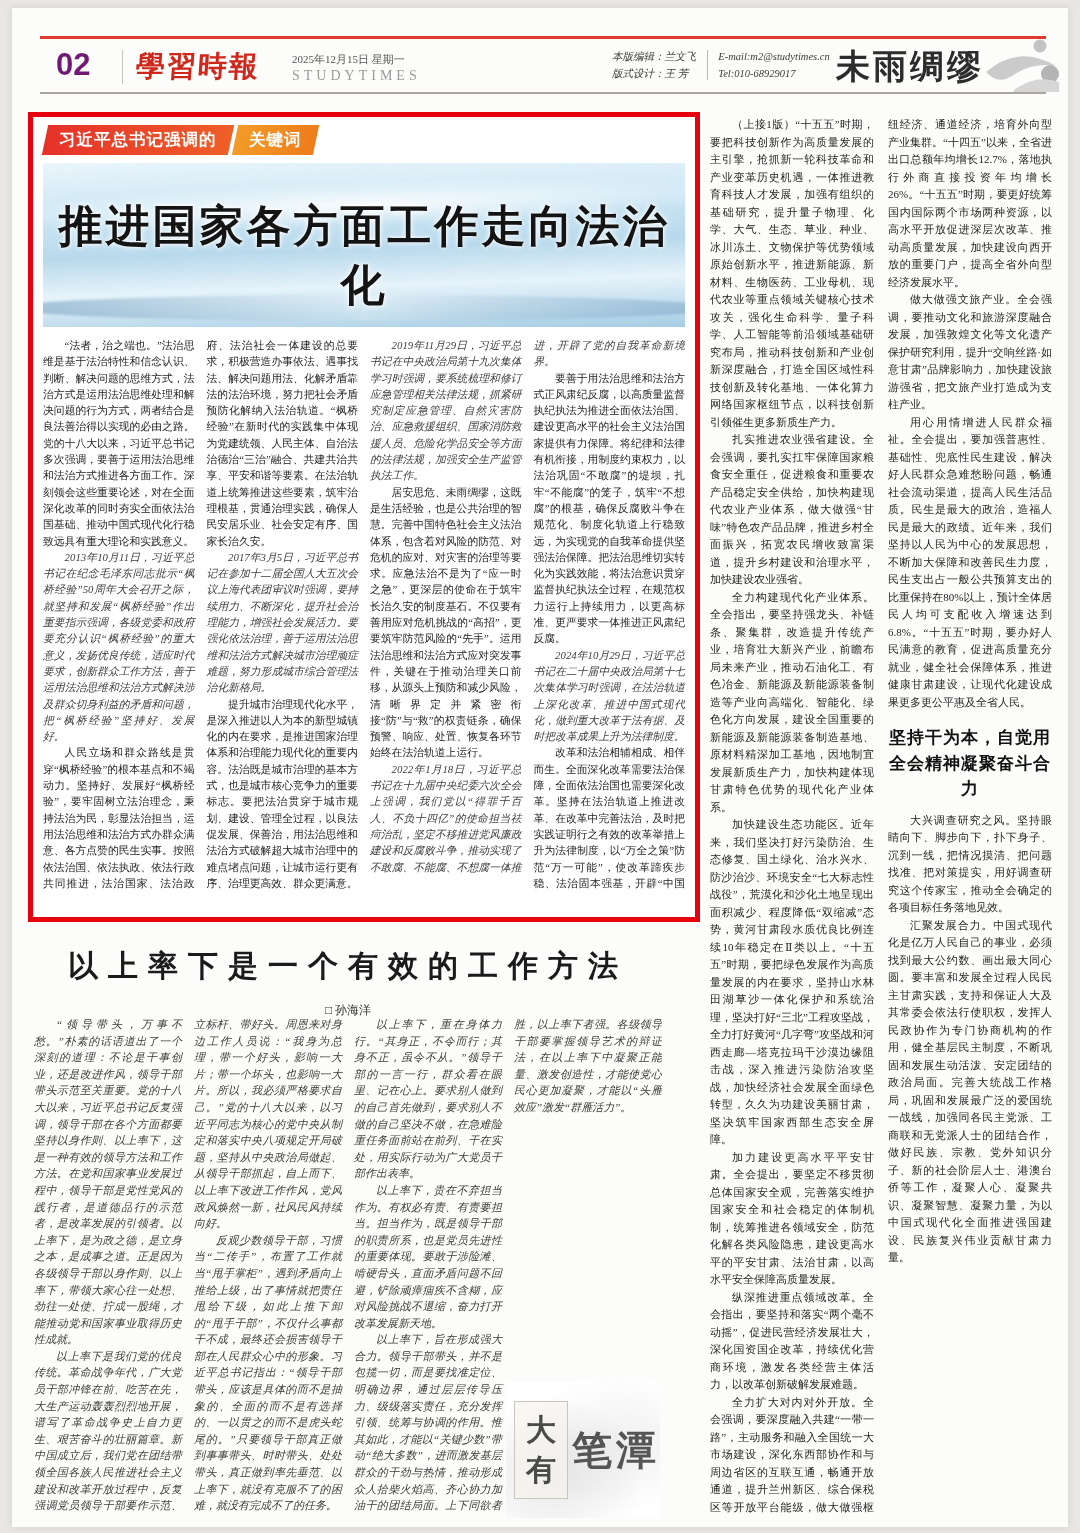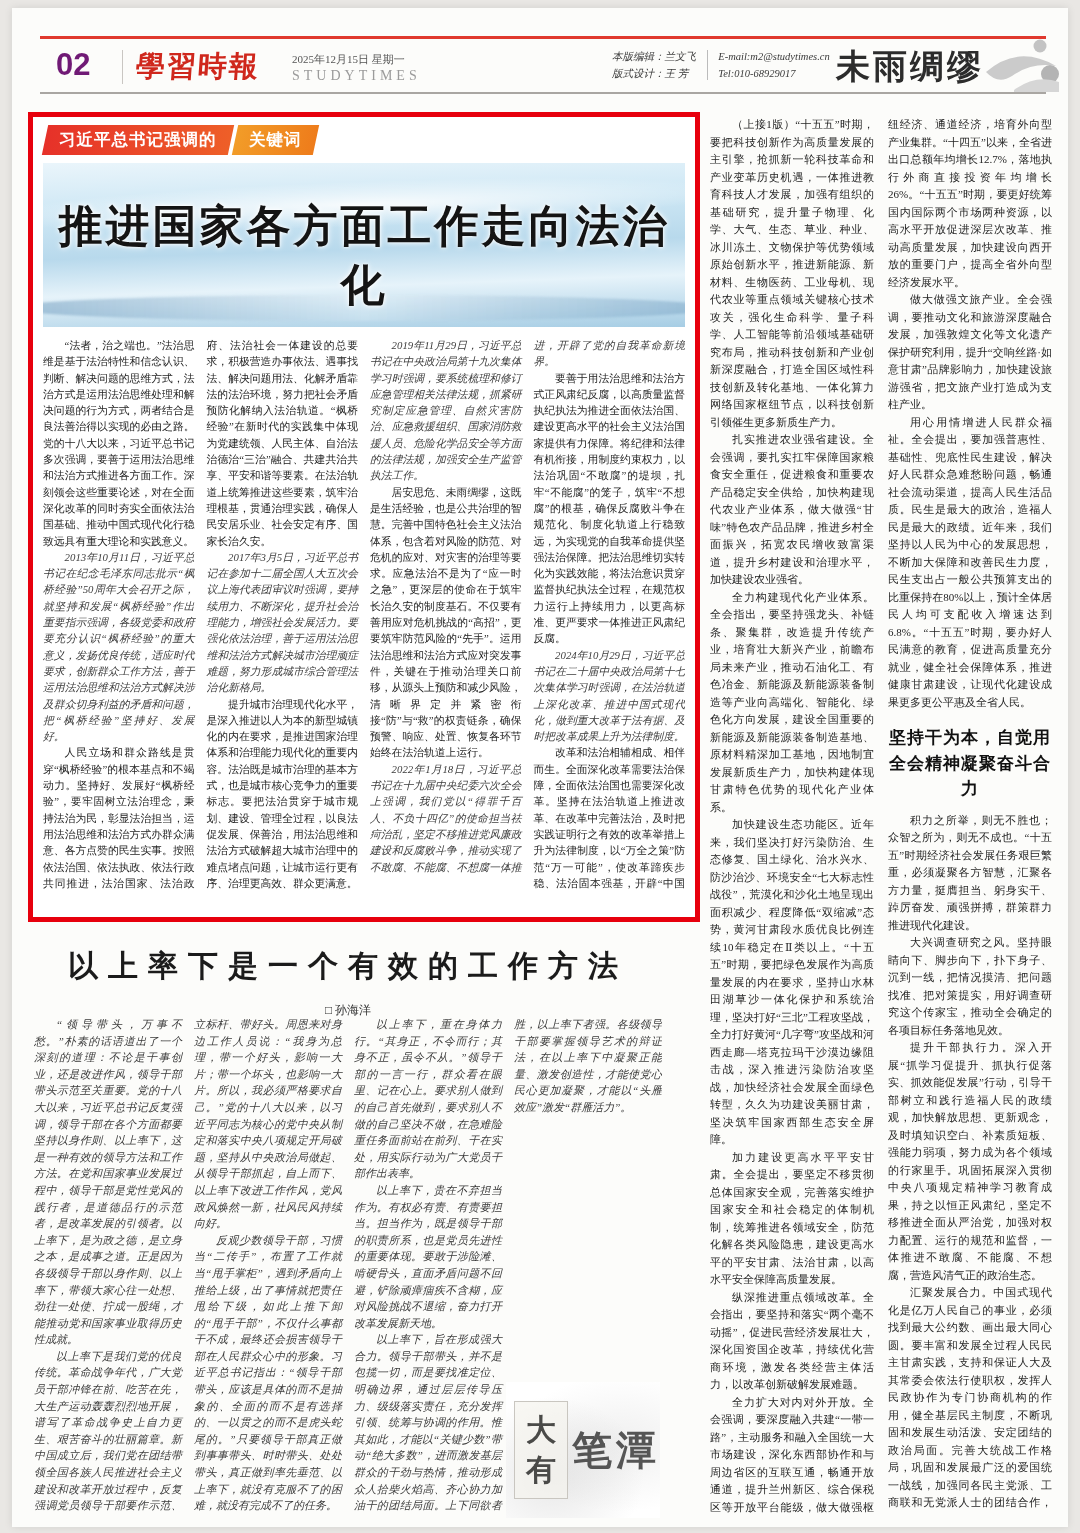--- a/index.html
+++ b/index.html
@@ -125,23 +125,21 @@
       <p class="para song">（上接1版）“十五五”时期，要把科技创新作为高质量发展的主引擎，抢抓新一轮科技革命和产业变革历史机遇，一体推进教育科技人才发展，加强有组织的基础研究，提升量子物理、化学、大气、生态、草业、种业、冰川冻土、文物保护等优势领域原始创新水平，推进新能源、新材料、生物医药、工业母机、现代农业等重点领域关键核心技术攻关，强化生命科学、量子科学、人工智能等前沿领域基础研究布局，推动科技创新和产业创新深度融合，打造全国区域性科技创新及转化基地、一体化算力网络国家枢纽节点，以科技创新引领催生更多新质生产力。</p>
       <p class="para song">扎实推进农业强省建设。全会强调，要扎实扛牢保障国家粮食安全重任，促进粮食和重要农产品稳定安全供给，加快构建现代农业产业体系，做大做强“甘味”特色农产品品牌，推进乡村全面振兴，拓宽农民增收致富渠道，提升乡村建设和治理水平，加快建设农业强省。</p>
       <p class="para song">全力构建现代化产业体系。全会指出，要坚持强龙头、补链条、聚集群，改造提升传统产业，培育壮大新兴产业，前瞻布局未来产业，推动石油化工、有色冶金、新能源及新能源装备制造等产业向高端化、智能化、绿色化方向发展，建设全国重要的新能源及新能源装备制造基地、原材料精深加工基地，因地制宜发展新质生产力，加快构建体现甘肃特色优势的现代化产业体系。</p>
       <p class="para song">加快建设生态功能区。近年来，我们坚决打好污染防治、生态修复、国土绿化、治水兴水、防沙治沙、环境安全“七大标志性战役”，荒漠化和沙化土地呈现出面积减少、程度降低“双缩减”态势，黄河甘肃段水质优良比例连续10年稳定在Ⅱ类以上。“十五五”时期，要把绿色发展作为高质量发展的内在要求，坚持山水林田湖草沙一体化保护和系统治理，坚决打好“三北”工程攻坚战，全力打好黄河“几字弯”攻坚战和河西走廊—塔克拉玛干沙漠边缘阻击战，深入推进污染防治攻坚战，加快经济社会发展全面绿色转型，久久为功建设美丽甘肃，坚决筑牢国家西部生态安全屏障。</p>
       <p class="para song">加力建设更高水平平安甘肃。全会提出，要坚定不移贯彻总体国家安全观，完善落实维护国家安全和社会稳定的体制机制，统筹推进各领域安全，防范化解各类风险隐患，建设更高水平的平安甘肃、法治甘肃，以高水平安全保障高质量发展。</p>
       <p class="para song">纵深推进重点领域改革。全会指出，要坚持和落实“两个毫不动摇”，促进民营经济发展壮大，深化国资国企改革，持续优化营商环境，激发各类经营主体活力，以改革创新破解发展难题。</p>
       <p class="para song">全力扩大对内对外开放。全会强调，要深度融入共建“一带一路”，主动服务和融入全国统一大市场建设，深化东西部协作和与周边省区的互联互通，畅通开放通道，提升兰州新区、综合保税区等开放平台能级，做大做强枢纽经济、通道经济，培育外向型产业集群。“十四五”以来，全省进出口总额年均增长12.7%，落地执行外商直接投资年均增长26%。“十五五”时期，要更好统筹国内国际两个市场两种资源，以高水平开放促进深层次改革、推动高质量发展，加快建设向西开放的重要门户，提高全省外向型经济发展水平。</p>
       <p class="para song">做大做强文旅产业。全会强调，要推动文化和旅游深度融合发展，加强敦煌文化等文化遗产保护研究利用，提升“交响丝路·如意甘肃”品牌影响力，加快建设旅游强省，把文旅产业打造成为支柱产业。</p>
       <p class="para song">用心用情增进人民群众福祉。全会提出，要加强普惠性、基础性、兜底性民生建设，解决好人民群众急难愁盼问题，畅通社会流动渠道，提高人民生活品质。民生是最大的政治，造福人民是最大的政绩。近年来，我们坚持以人民为中心的发展思想，不断加大保障和改善民生力度，民生支出占一般公共预算支出的比重保持在80%以上，预计全体居民人均可支配收入增速达到6.8%。“十五五”时期，要办好人民满意的教育，促进高质量充分就业，健全社会保障体系，推进健康甘肃建设，让现代化建设成果更多更公平惠及全省人民。</p>
       <p class="para hx">坚持干为本，自觉用全会精神凝聚奋斗合力</p>
-      <p class="para song">积力之所举，则无不胜也；众智之所为，则无不成也。“十五五”时期经济社会发展任务艰巨繁重，必须凝聚各方智慧，汇聚各方力量，挺膺担当、躬身实干、踔厉奋发、顽强拼搏，群策群力推进现代化建设。</p>
       <p class="para song">大兴调查研究之风。坚持眼睛向下、脚步向下，扑下身子、沉到一线，把情况摸清、把问题找准、把对策提实，用好调查研究这个传家宝，推动全会确定的各项目标任务落地见效。</p>
-      <p class="para song">提升干部执行力。深入开展“抓学习促提升、抓执行促落实、抓效能促发展”行动，引导干部树立和践行造福人民的政绩观，加快解放思想、更新观念，及时填知识空白、补素质短板、强能力弱项，努力成为各个领域的行家里手。巩固拓展深入贯彻中央八项规定精神学习教育成果，持之以恒正风肃纪，坚定不移推进全面从严治党，加强对权力配置、运行的规范和监督，一体推进不敢腐、不能腐、不想腐，营造风清气正的政治生态。</p>
       <p class="para song">汇聚发展合力。中国式现代化是亿万人民自己的事业，必须找到最大公约数、画出最大同心圆。要丰富和发展全过程人民民主甘肃实践，支持和保证人大及其常委会依法行使职权，发挥人民政协作为专门协商机构的作用，健全基层民主制度，不断巩固和发展生动活泼、安定团结的政治局面。完善大统战工作格局，巩固和发展最广泛的爱国统一战线，加强同各民主党派、工商联和无党派人士的团结合作，做好民族、宗教、党外知识分子、新的社会阶层人士、港澳台侨等工作，凝聚人心、凝聚共识、凝聚智慧、凝聚力量，为以中国式现代化全面推进强国建设、民族复兴伟业贡献甘肃力量。</p>
     </div>
 
   <div class="bottomart">
     <div class="headline2">以上率下是一个有效的工作方法</div>
     <div class="author2">□ 孙海洋</div>
     <div class="cols2">
         <p class="para kai">“领导带头，万事不愁。”朴素的话语道出了一个深刻的道理：不论是干事创业，还是改进作风，领导干部带头示范至关重要。党的十八大以来，习近平总书记反复强调，领导干部在各个方面都要坚持以身作则、以上率下，这是一种有效的领导方法和工作方法。在党和国家事业发展过程中，领导干部是党性党风的践行者，是道德品行的示范者，是改革发展的引领者。以上率下，是为政之德，是立身之本，是成事之道。正是因为各级领导干部以身作则、以上率下，带领大家心往一处想、劲往一处使、拧成一股绳，才能推动党和国家事业取得历史性成就。</p>
         <p class="para kai">以上率下是我们党的优良传统。革命战争年代，广大党员干部冲锋在前、吃苦在先，大生产运动轰轰烈烈地开展，谱写了革命战争史上自力更生、艰苦奋斗的壮丽篇章。新中国成立后，我们党在团结带领全国各族人民推进社会主义建设和改革开放过程中，反复强调党员领导干部要作示范、立标杆、带好头。周恩来对身边工作人员说：“我身为总理，带一个好头，影响一大片；带一个坏头，也影响一大片。所以，我必须严格要求自己。”党的十八大以来，以习近平同志为核心的党中央从制定和落实中央八项规定开局破题，坚持从中央政治局做起、从领导干部抓起，自上而下、以上率下改进工作作风，党风政风焕然一新，社风民风持续向好。</p>
         <p class="para kai">反观少数领导干部，习惯当“二传手”，布置了工作就当“甩手掌柜”，遇到矛盾向上推给上级，出了事情就把责任甩给下级，如此上推下卸的“甩手干部”，不仅什么事都干不成，最终还会损害领导干部在人民群众心中的形象。习近平总书记指出：“领导干部带头，应该是具体的而不是抽象的、全面的而不是有选择的、一以贯之的而不是虎头蛇尾的。”只要领导干部真正做到事事带头、时时带头、处处带头，真正做到率先垂范、以上率下，就没有克服不了的困难，就没有完成不了的任务。</p>

